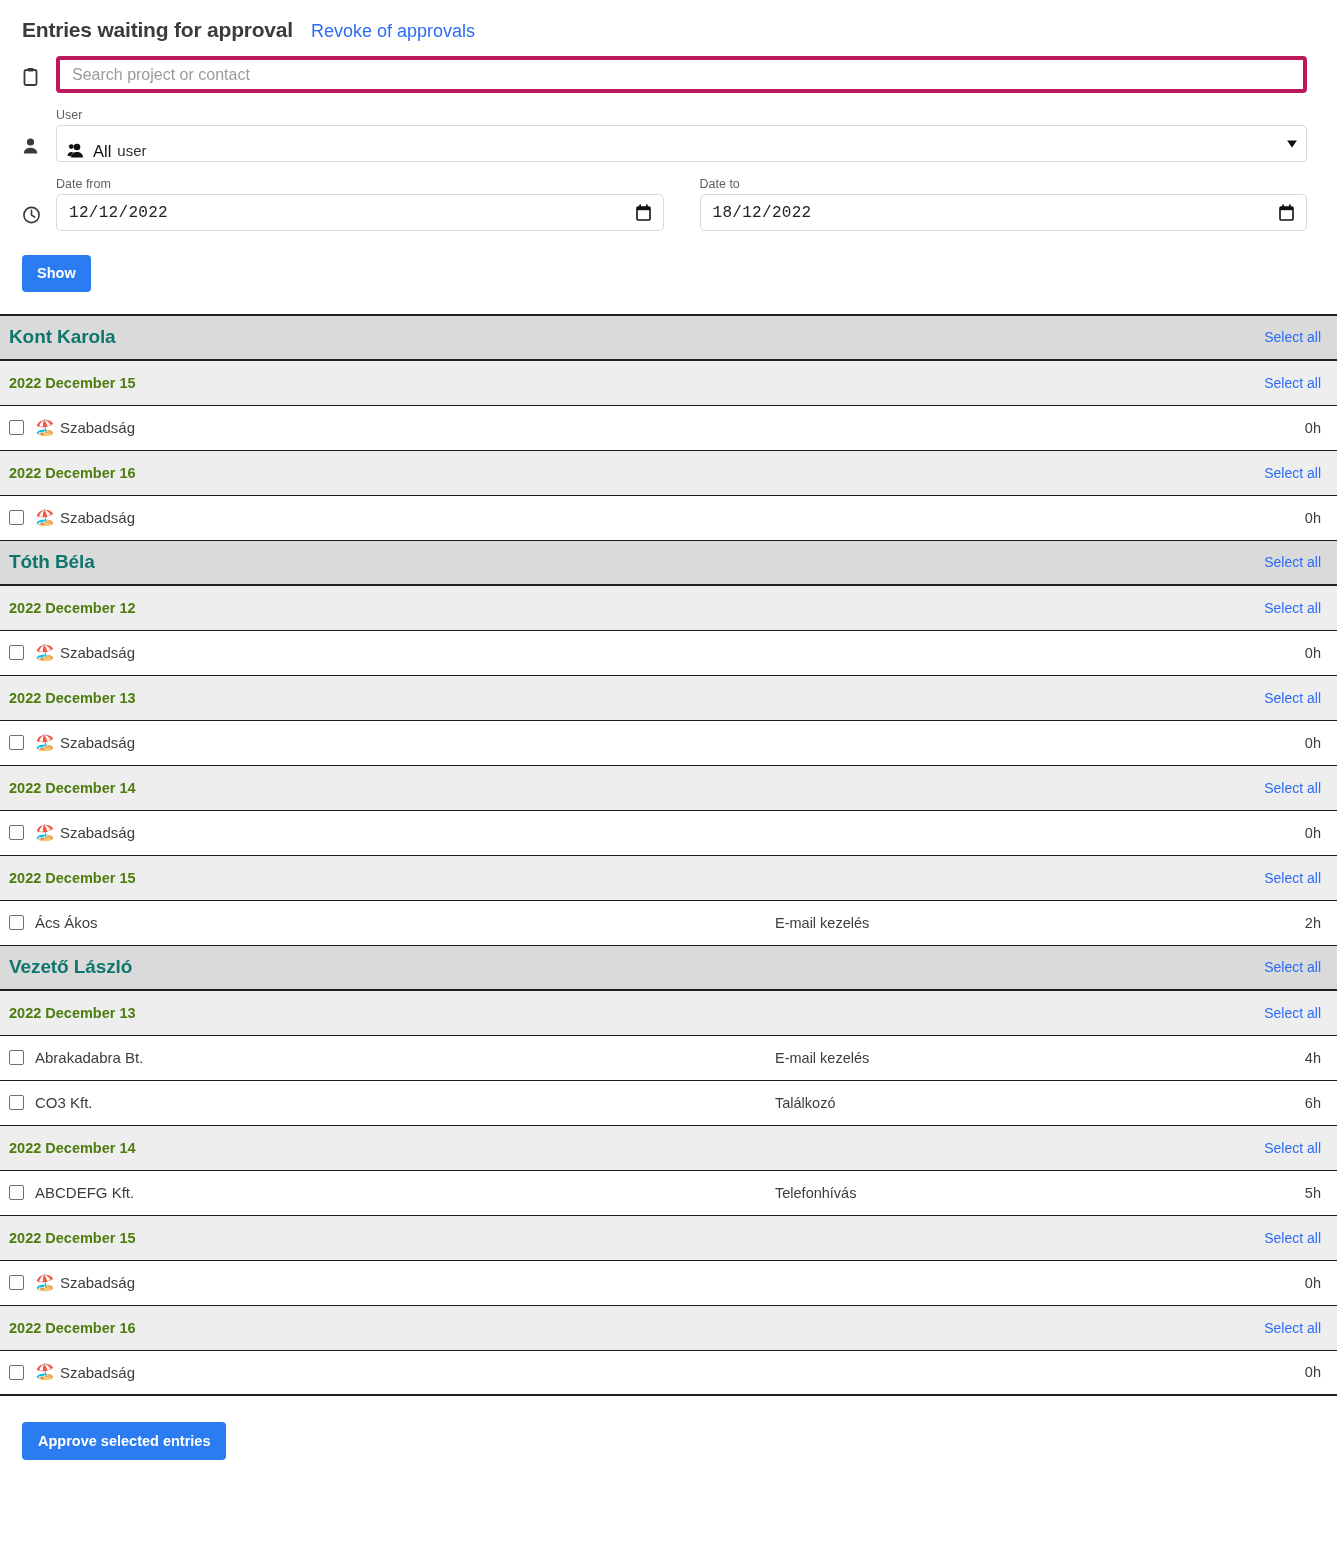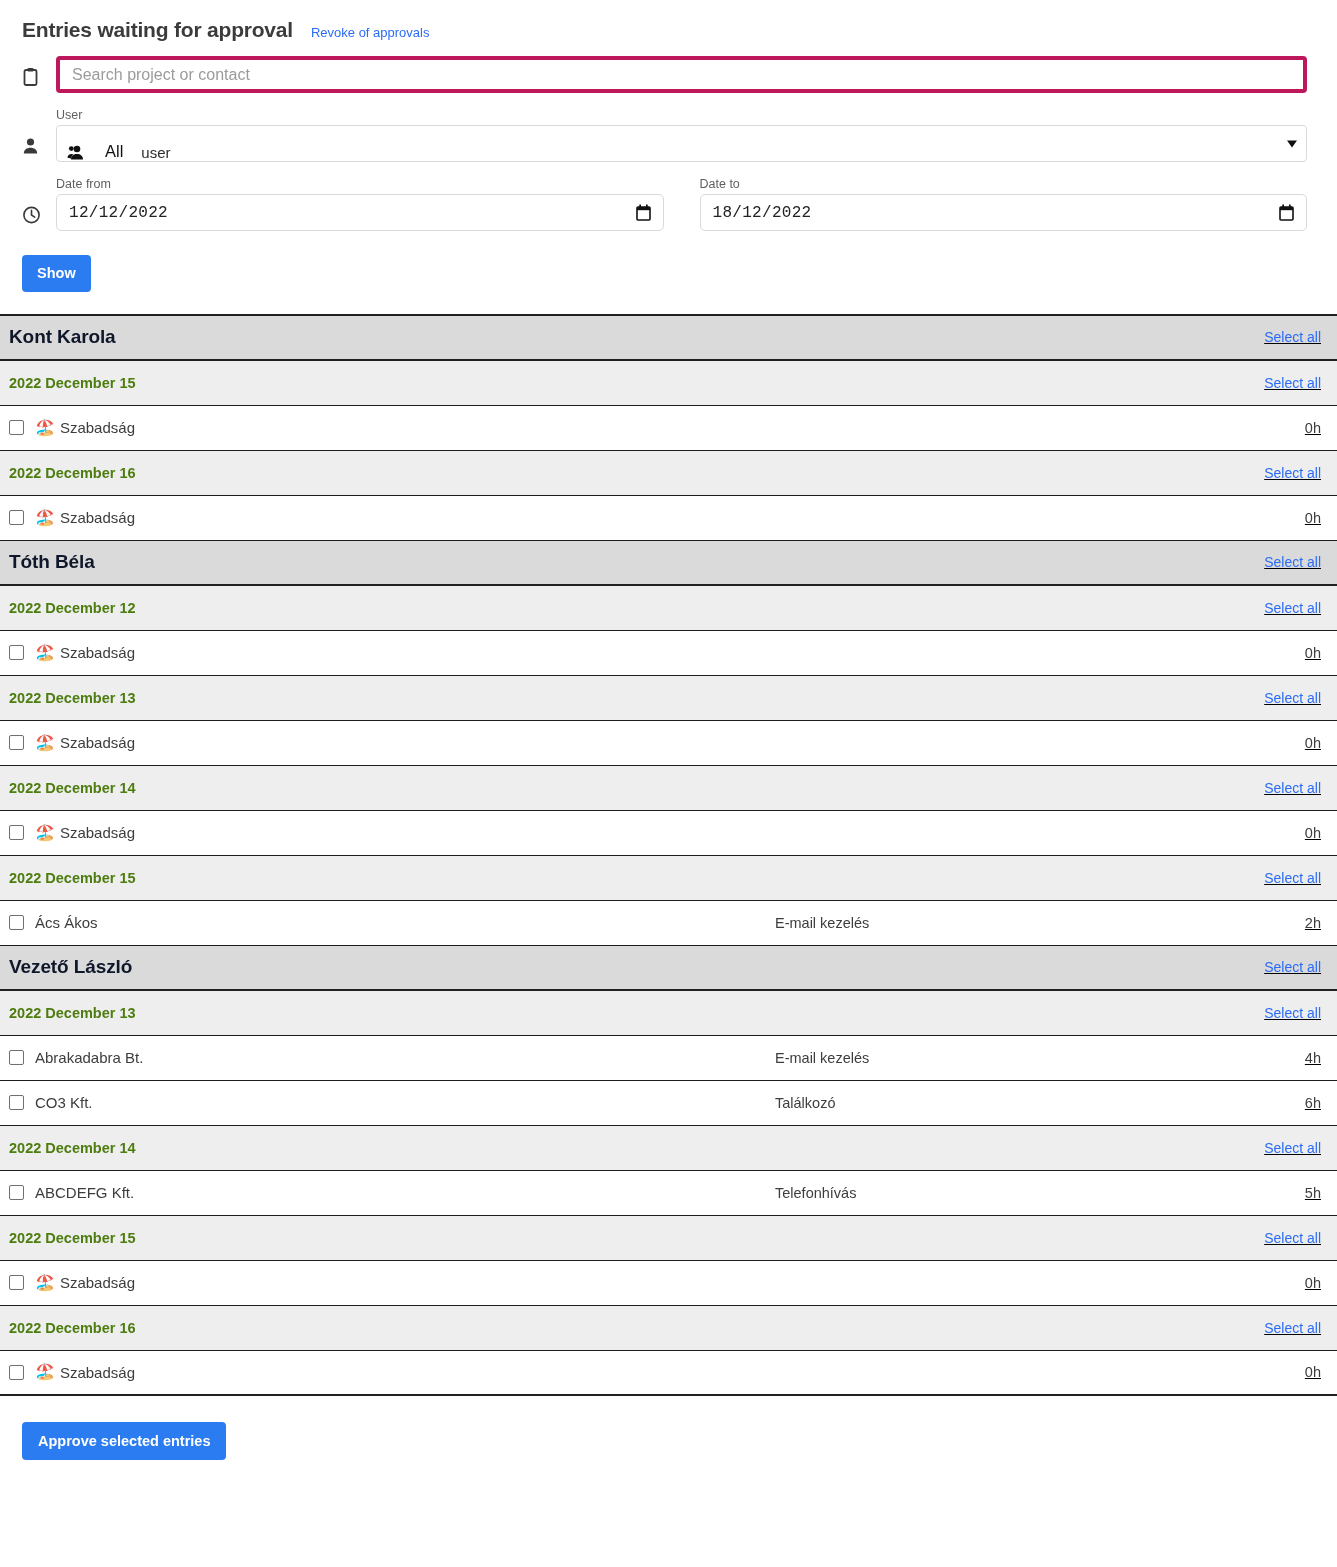--- a/index.html
+++ b/index.html
@@ -19,21 +19,21 @@
     text-align: center;
   }
   .page-title {
     font-size: 21px;
     font-weight: bold;
     color: #3b3b3b;
     letter-spacing: -0.2px;
     margin: 0;
   }
   .revoke-link {
-    font-size: 13px;
+    font-size: 18px;
     color: #2b6cf6;
     text-decoration: none;
     cursor: pointer;
   }
 
   
   .filters { padding: 14px 30px 0 22px; }
 
   .filter-row {
     display: flex;
@@ -74,27 +74,26 @@
   }
   .txt-input::placeholder { color: #9b9b9b; }
 
   .select-wrap { position: relative; width: 100%; }
   .select-box {
     height: 37px;
     border: 1px solid #d9d9d9;
     border-radius: 4px;
     background: #fff;
     display: flex;
-    align-items: flex-end;
+    align-items: flex-start;
     padding: 16px 28px 0 10px;
     font-size: 16px;
     color: #1f1f1f;
     cursor: pointer;
     width: 100%;
-    gap: 12px;
   }
   .select-box .user-glyph { margin-right: 7px; display: flex; }
   .select-box .sel-all { font-size: 16.5px; color: #111; }
   .select-box .sel-user { font-size: 15px; color: #2e2e2e; margin-left: 6px; }
   .caret {
     position: absolute;
     right: 10px; top: 50%;
     transform: translateY(-50%);
     width: 0; height: 0;
     border-left: 5px solid transparent;
@@ -158,26 +157,26 @@
     border-bottom: 1px solid #1c1c1c;
   }
   .row.entry {
     background: #ffffff;
     height: 45px;
     border-bottom: 1px solid #1c1c1c;
   }
 
   .cell-main { flex: 0 0 775px; display: flex; align-items: center; padding-left: 9px; }
   .cell-task { flex: 1 1 auto; }
-  .cell-right { flex: 0 0 200px; text-align: right; padding-right: 16px; text-decoration: underline; }
+  .cell-right { flex: 0 0 200px; text-align: right; padding-right: 16px; }
 
   .user-name {
     font-size: 19px;
     font-weight: bold;
-    color: #0f172a;
+    color: #0f766e;
     letter-spacing: -0.1px;
   }
   .date-label {
     font-size: 14.5px;
     font-weight: bold;
     color: #4d7c0f;
   }
   .select-all {
     font-size: 14px;
     color: #2b6cf6;

